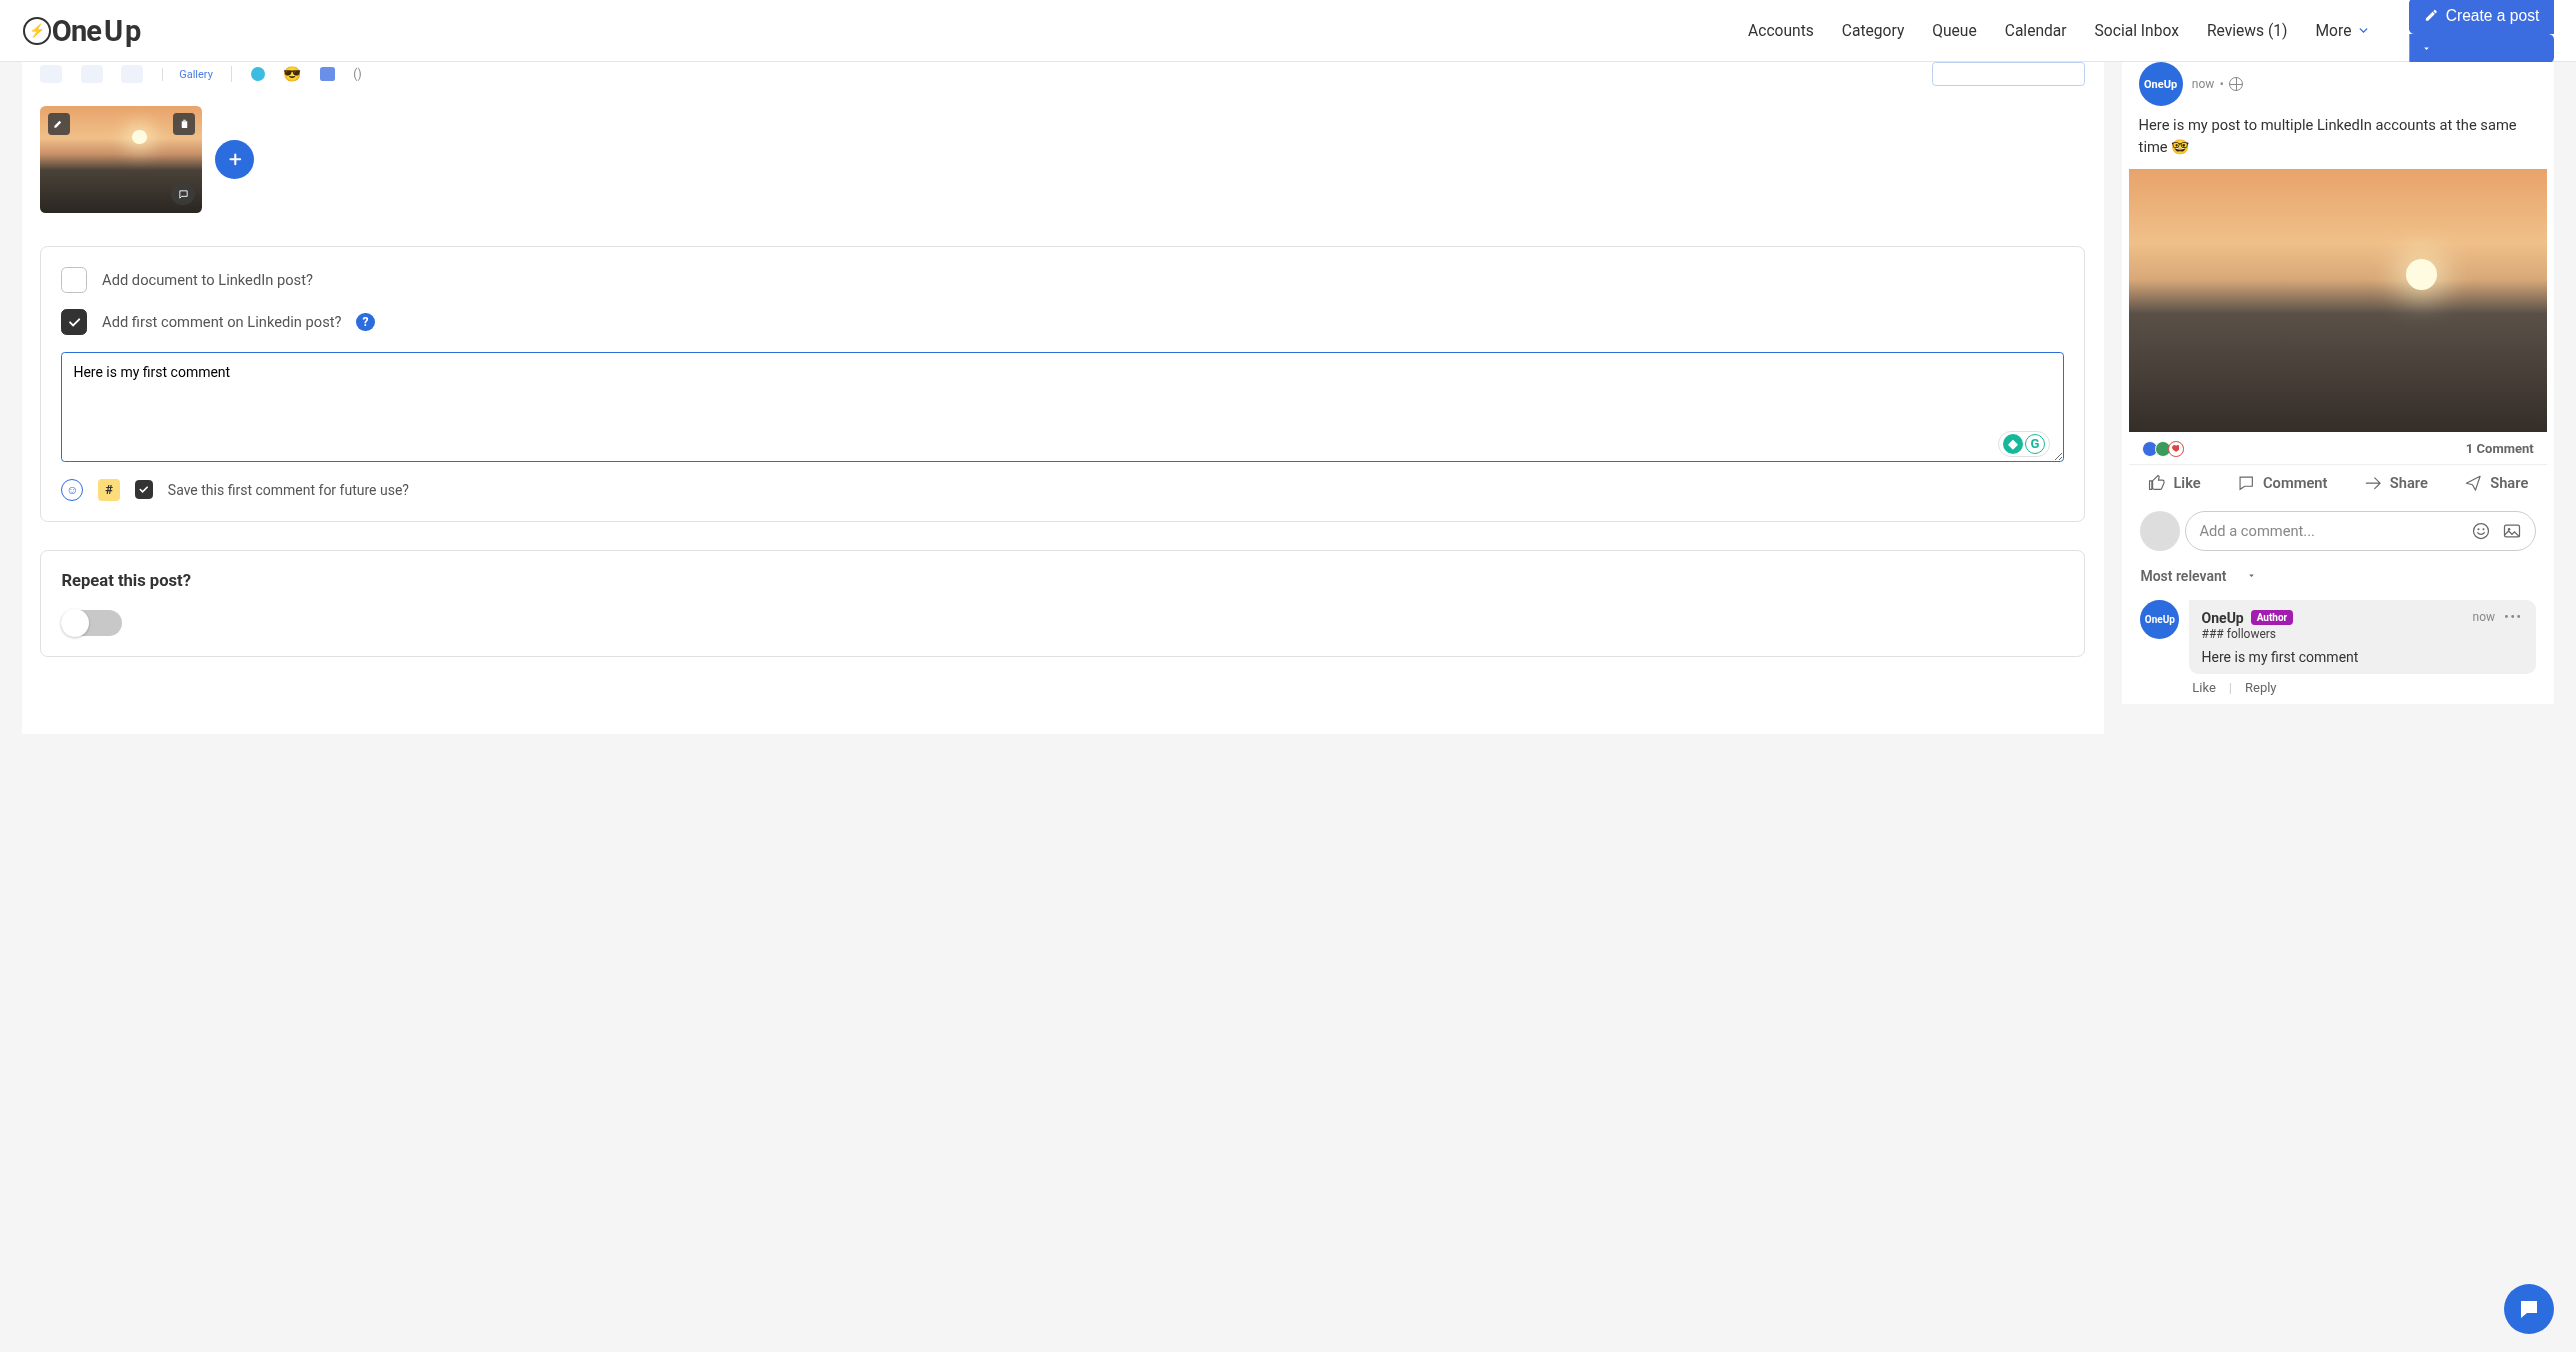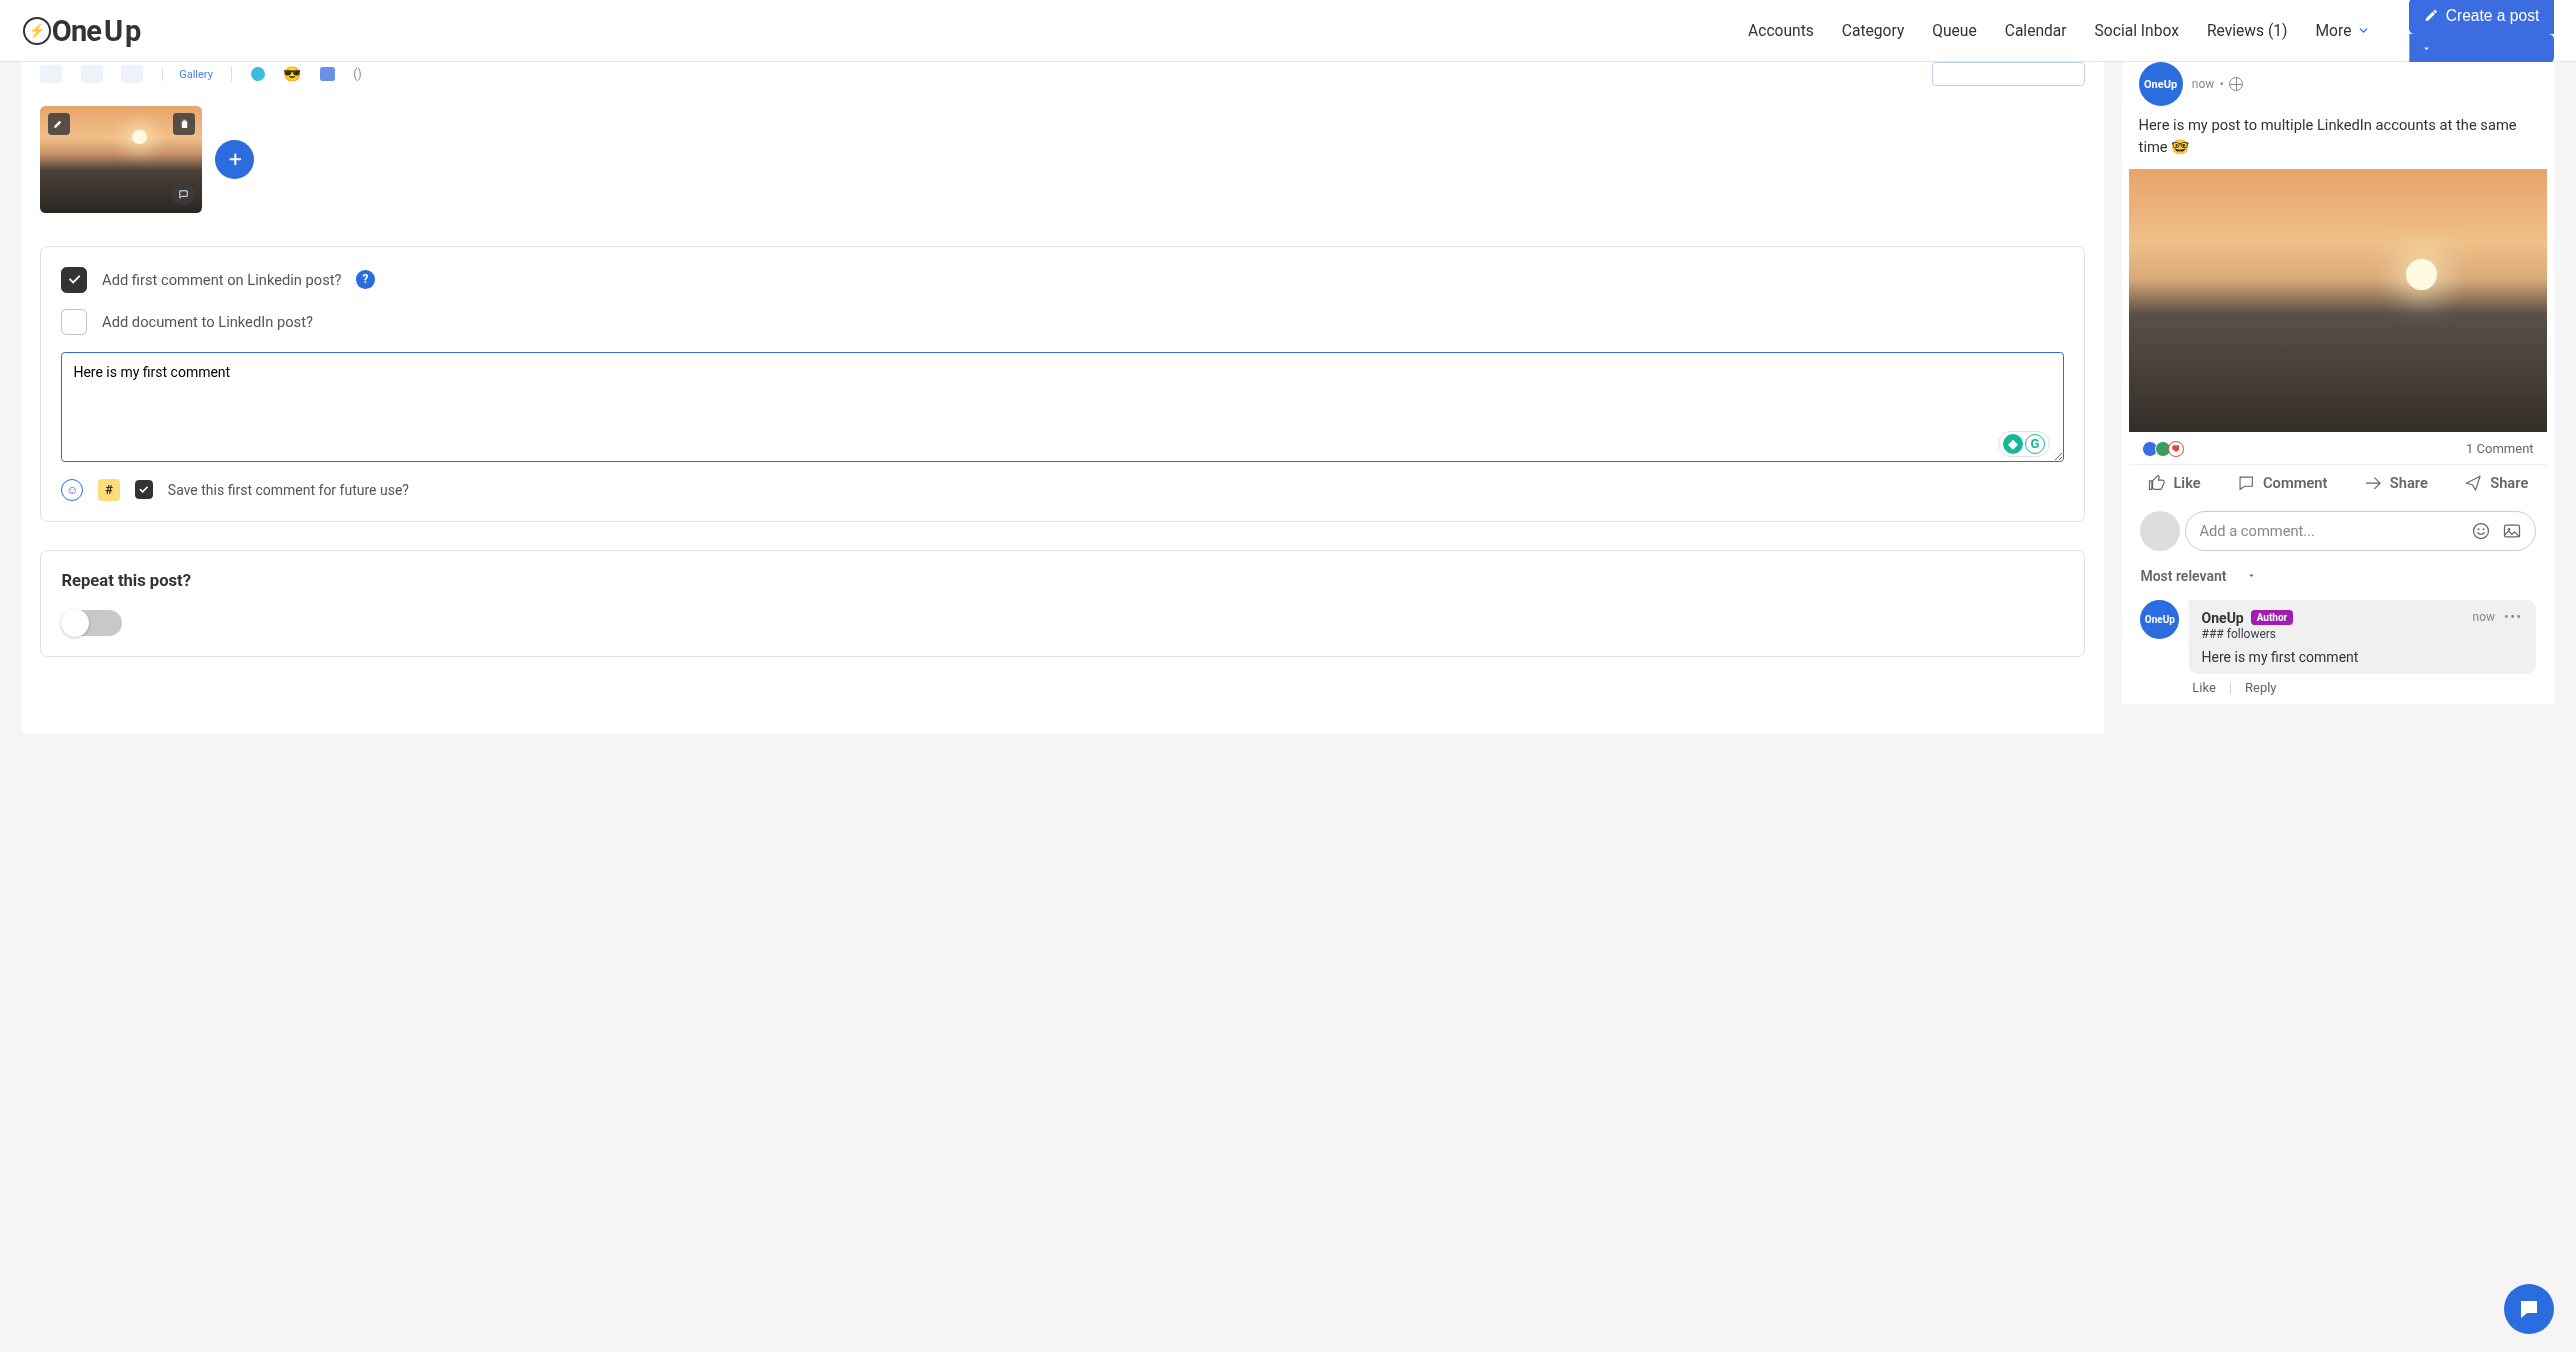--- a/index.html
+++ b/index.html
@@ -292,20 +292,21 @@
   top: 90px; right: 110px;
   width: 31px; height: 31px;
   background: #fffbe0;
   border-radius: 50%;
   box-shadow: 0 0 28px 11px rgba(255,245,200,0.55);
 }
 .p-reactions {
   display: flex; justify-content: space-between; align-items: center;
   padding: 9.2px 13px 7.4px 13px;
   border-bottom: 0.9px solid #eee;
+  font-weight: bold;
 }
 .reactions-icons { display: flex; }
 .react-circle {
   width: 15.6px; height: 15.6px; border-radius: 50%;
   border: 1.4px solid #fff;
   margin-left: -2.8px;
 }
 .react-circle:first-child { margin-left: 0; }
 .p-actions {
   display: flex; justify-content: space-around;
@@ -464,31 +465,31 @@
       </div>
       <button class="add-media-btn">
         <svg width="16.6" height="16.6" viewBox="0 0 24 24">
             <path d="M12 5v14M5 12h14" stroke="#fff" stroke-width="3" stroke-linecap="round"></path>
           </svg>
       </button>
     </div>
 
     <div class="card">
       <div class="check-row">
+        <div class="checkbox"></div>
+        <div class="check-label">Add document to LinkedIn post?</div>
+      </div>
+      <div class="check-row">
         <div class="checkbox checked">
           <svg width="14.7" height="14.7" viewBox="0 0 24 24">
               <path d="M5 12l5 5L20 7" stroke="#fff" stroke-width="3" fill="none" stroke-linecap="round"></path>
             </svg>
         </div>
         <div class="check-label">Add first comment on Linkedin post?</div>
         <div class="help-icon">?</div>
-      </div>
-      <div class="check-row">
-        <div class="checkbox"></div>
-        <div class="check-label">Add document to LinkedIn post?</div>
       </div>
       <div class="textarea-wrap">
         <textarea class="comment-textarea" style="">Here is my first comment</textarea>
         <div class="ta-widgets">
           <div class="ta-widget" style="background:#15b89a;color:#fff;">◆</div>
           <div class="ta-widget" style="background:#fff;border:1.8px solid #15b89a;color:#15b89a;font-weight:700;">G</div>
         </div>
       </div>
       <div class="bottom-row">
         <div class="emoji-btn">☺</div>

